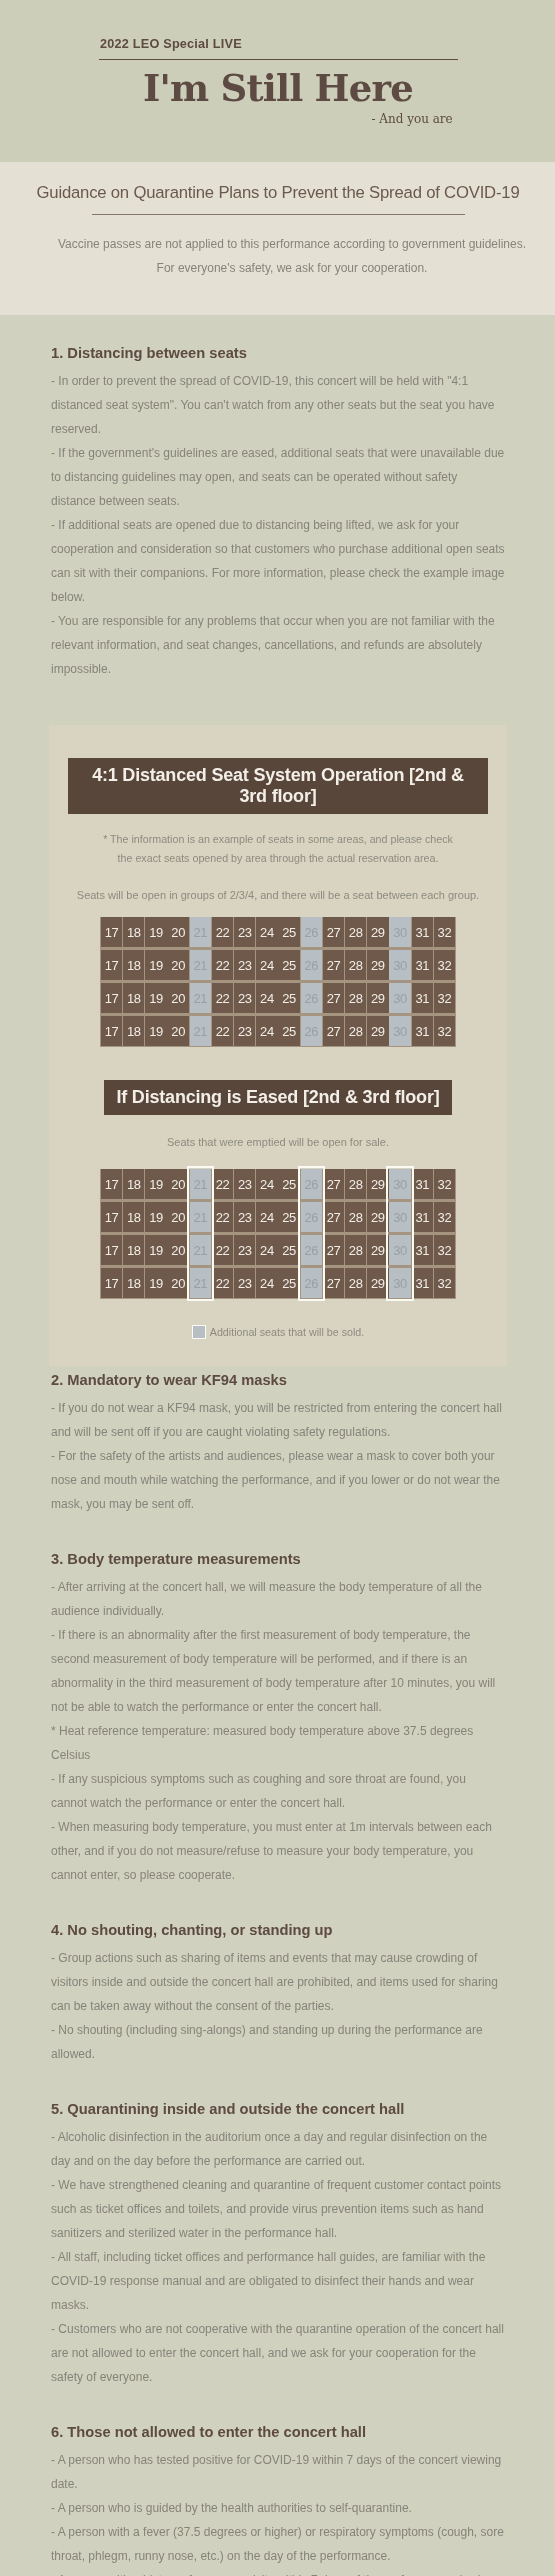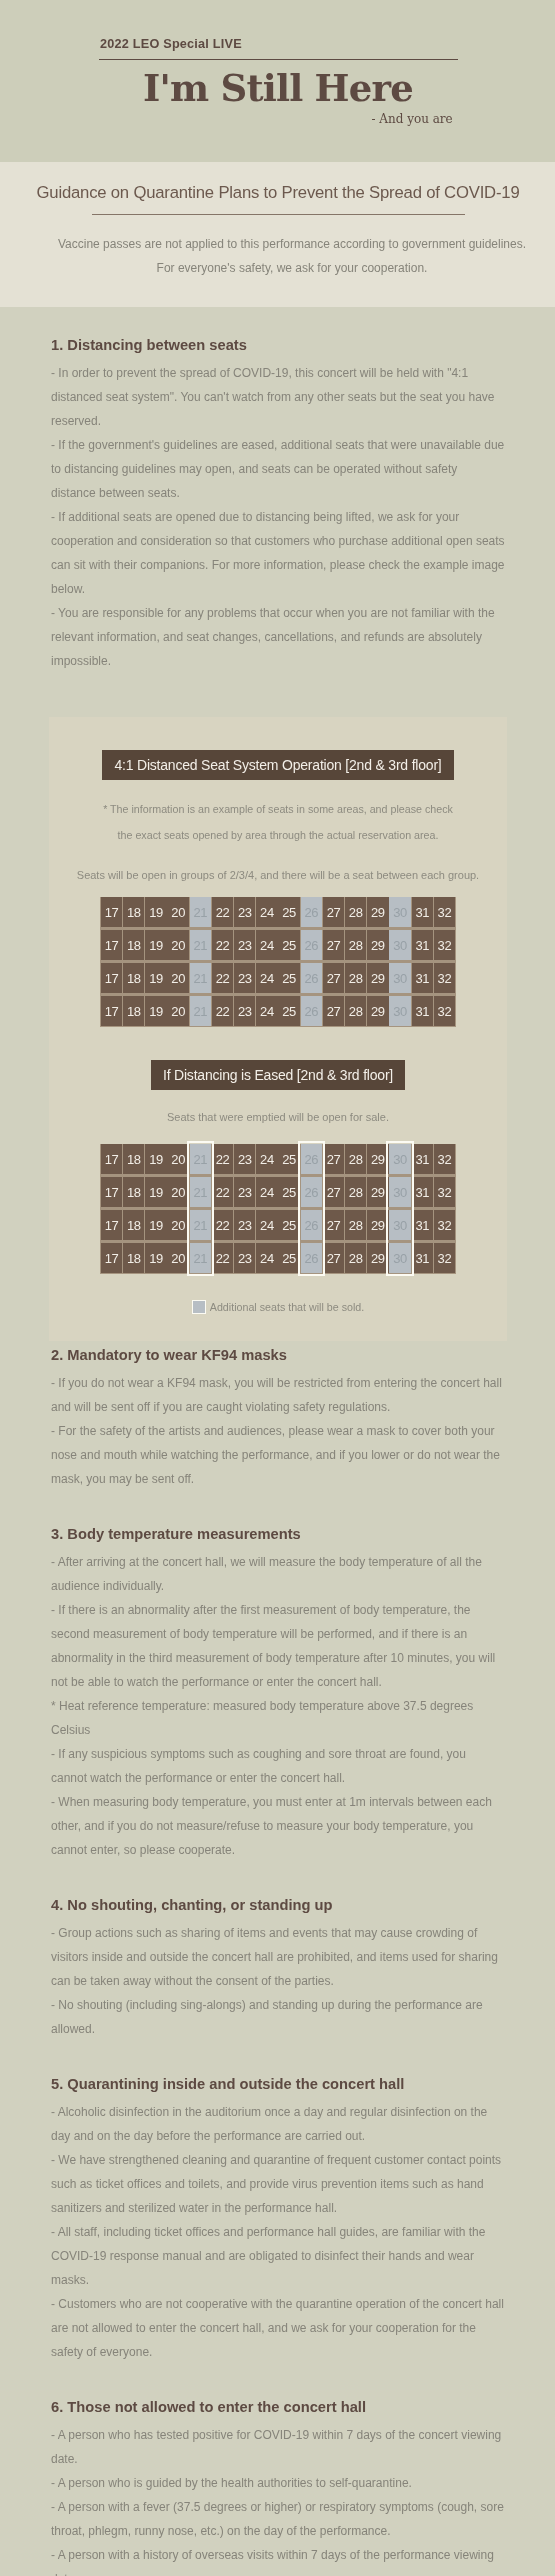--- a/index.html
+++ b/index.html
@@ -30,21 +30,21 @@
   }
 
   
   .intro { background: var(--band-light, #e4e1d4); padding: 20.6px 0 24px; text-align: center; }
   .intro-title {
     font-size: 16.7px; font-weight: 500; letter-spacing: -0.2px;
     color: #6c594e; margin: 0 16px;
   }
   .intro-rule { width: 373px; border: 0; border-top: 1.6px solid #857568; margin: 11px auto 22px; }
   .intro-note { font-size: 12px; color: var(--text-gray, #86847a); margin: 0 0 10.3px; padding-left: 28px; }
-  .intro-note:last-child { margin-bottom: 8px; }
+  .intro-note:last-child { margin-bottom: 16px; }
 
   
   main { padding: 30px 51px 56px; }
   .guide-section .sec-heading {
     font-size: 14.7px; font-weight: 700; color: var(--ink-brown, #5d4a42);
     margin: 35px 0 8px;
   }
   .guide-section:first-child .sec-heading { margin-top: 0; }
   .sec-para {
     font-size: 12px; line-height: 24px; color: var(--text-gray, #86847a);
@@ -54,26 +54,26 @@
   
   .seat-card {
     background: var(--card-bg, #d8d4c1);
     margin: 44px -1.6px 6.4px;
     padding: 33px 19px 27px;
     text-align: center;
   }
   .bar {
     display: inline-block;
     background: var(--bar-bg, #574639); color: var(--bar-text, #f3efe8);
-    font-size: 14px; font-weight: 400; letter-spacing: -0.2px;
+    font-size: 18px; font-weight: 700; letter-spacing: -0.2px;
     padding: 7.1px 12px;
   }
   .bar-eased { margin-top: 33px; }
   .card-note {
-    font-size: 10.7px; line-height: 26px; color: #8d8b80;
+    font-size: 10.7px; line-height: 19px; color: #8d8b80;
     width: 354px; margin: 16px auto 16px;
   }
   .card-caption { font-size: 11px; color: #8d8b80; margin: 20.6px 0 0; }
   .seat-grid-wrap {
     display: inline-block;
     background: var(--seat-line, #a5947f);
     padding: 0.8px; margin-top: 16px; font-size: 0;
   }
   .seat-grid { display: flex; gap: 0.8px; }
   .seat-col { display: flex; flex-direction: column; gap: 3px; }

